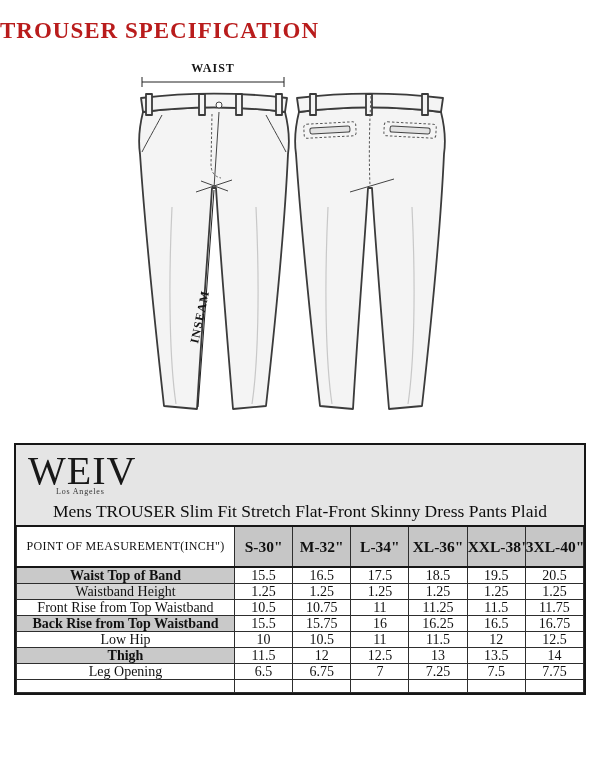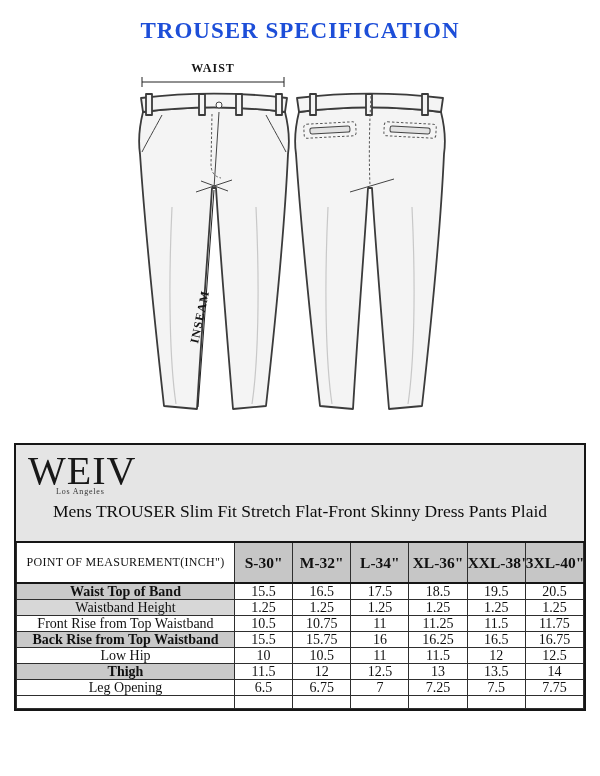--- a/index.html
+++ b/index.html
@@ -3,34 +3,34 @@
 <meta charset="utf-8">
 <style>
   html,body { margin:0; padding:0; }
   body {
     width:600px; height:776px; background:#ffffff;
     font-family:"Liberation Serif", serif; color:#111;
     position:relative; overflow:hidden;
   }
   .page-title {
     position:absolute; top:18px; left:0; width:100%;
-    margin:0; text-align:center;
-    font-size:23px; font-weight:bold; letter-spacing:1px; color:#1d4ed8;
+    margin:0; 
+    font-size:23px; font-weight:bold; letter-spacing:1px; color:#b91c1c;
   }
   .drawing-wrap { position:absolute; top:56px; left:126px; width:320px; height:368px; }
   
   .spec-box {
     position:absolute; top:443px; left:14px; width:572px;
     border:2px solid #161616; background:#e5e5e5; box-sizing:border-box;
   }
   .brand { padding:7px 0 0 12px; }
   .brand-name { font-size:40px; line-height:38px; letter-spacing:1px; color:#181818; }
   .brand-sub { font-size:8px; letter-spacing:0.8px; margin:-3px 12px 4px 28px; color:#333; }
   .product-title {
-    text-align:center; font-size:17.5px; line-height:21px; padding:1px 0 19px;
+    text-align:center; font-size:17.5px; line-height:21px; padding:1px 0 3px;
     color:#0d0d0d;
   }
   table.size-table {
     width:100%; border-collapse:collapse; table-layout:fixed;
     border-top:2px solid #161616;
   }
   .size-table th, .size-table td {
     border:1px solid #2e2e2e; text-align:center; vertical-align:middle;
     padding:0; overflow:hidden;
   }

